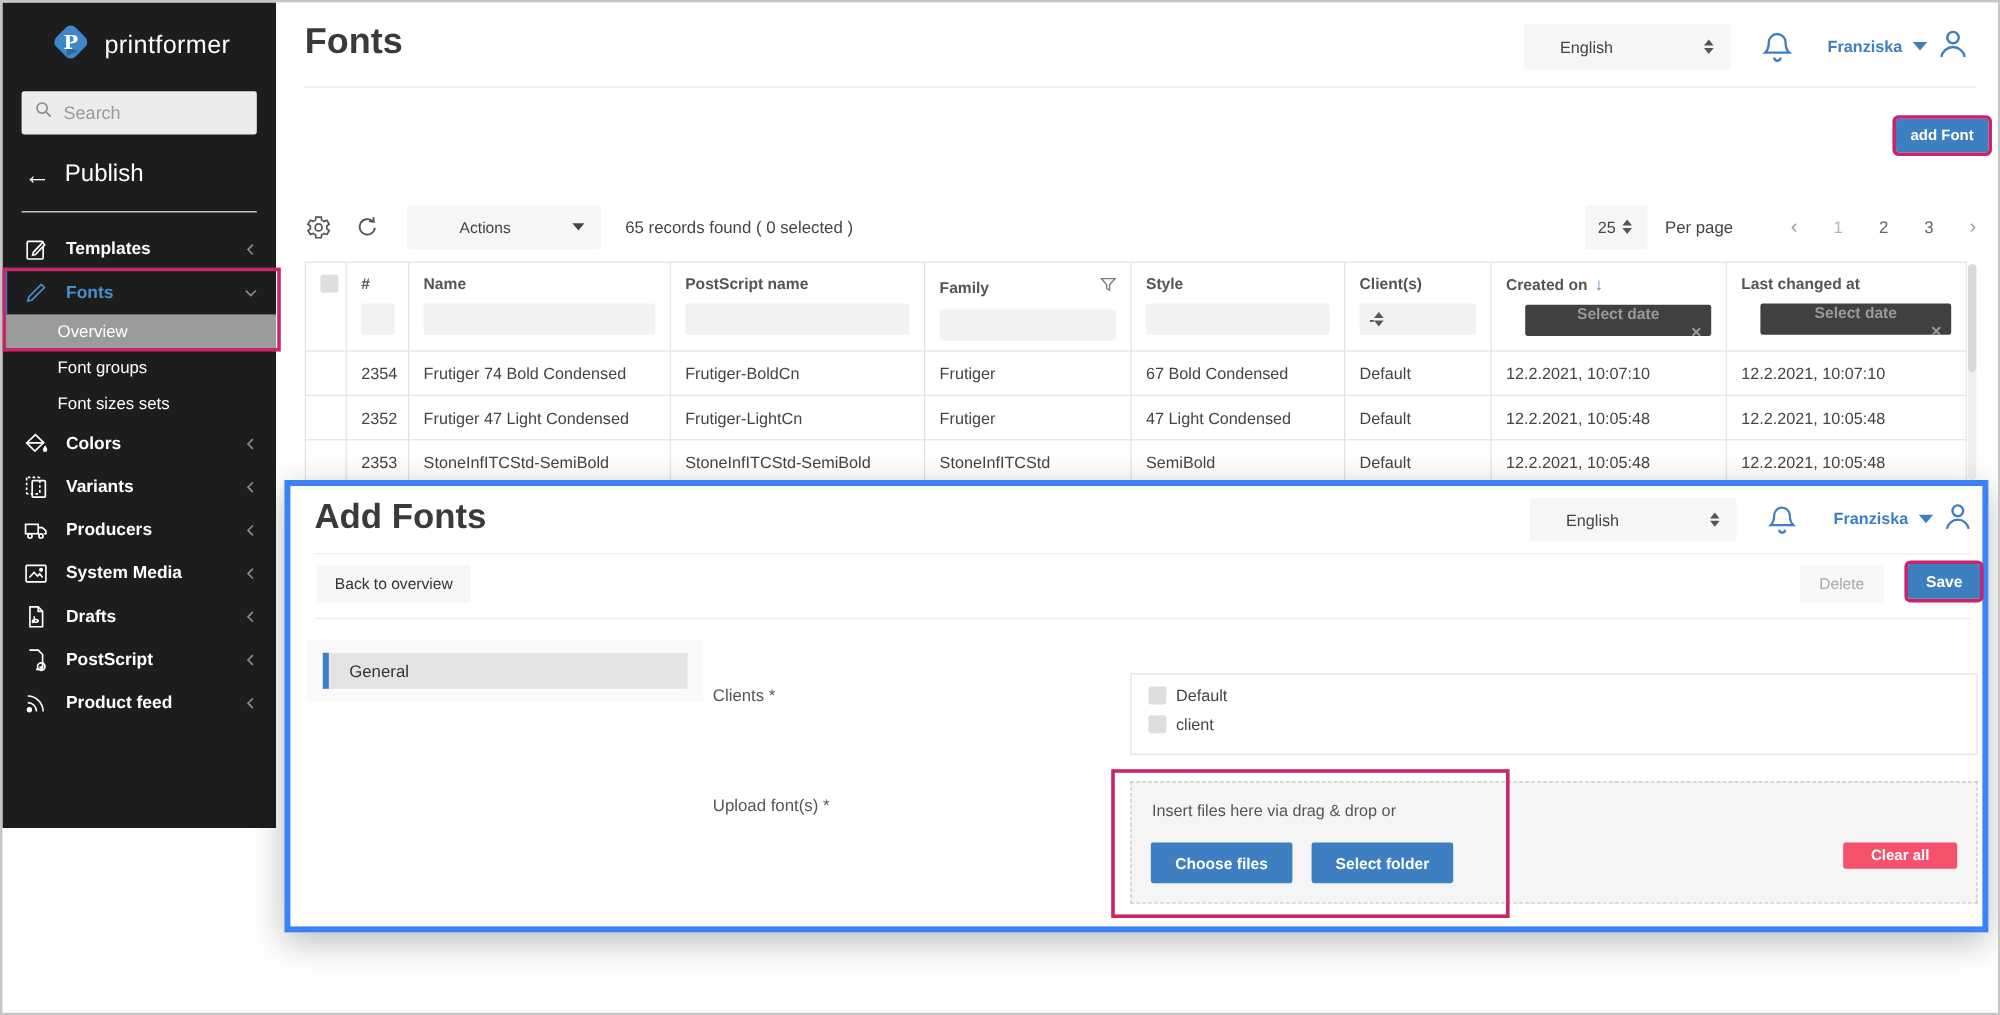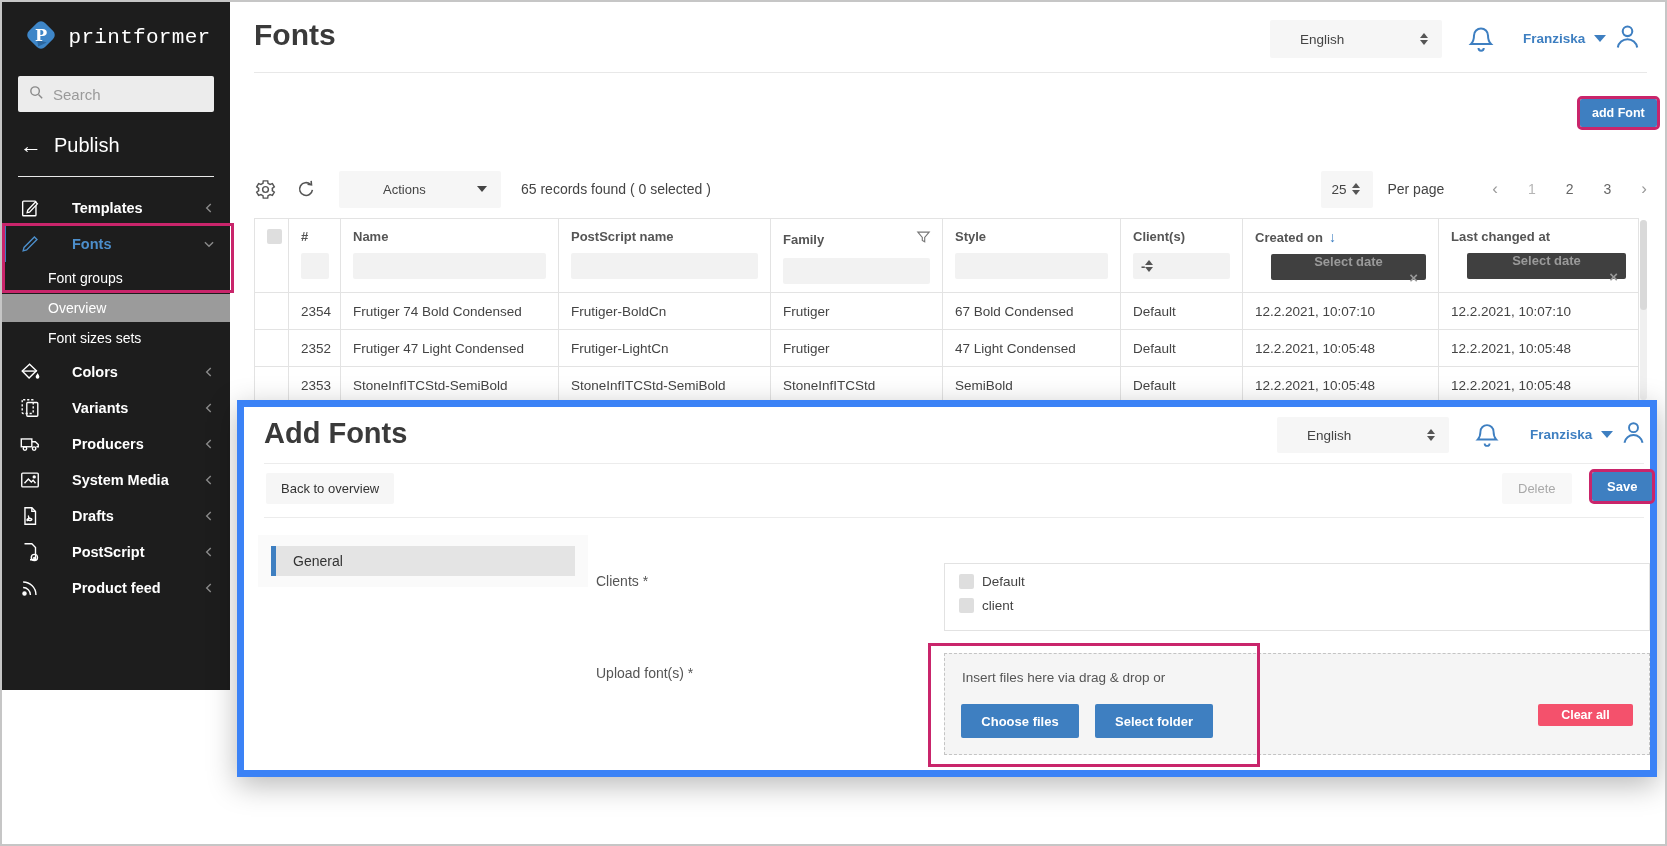--- a/index.html
+++ b/index.html
@@ -3,33 +3,33 @@
 <meta charset="utf-8">
 <style>
   * { margin:0; padding:0; box-sizing:border-box; }
   body { background:#eee; font-family:"Liberation Sans", sans-serif; }
   .frame { position:relative; width:1667px; height:846px; background:#fff;
            border:2px solid #c6c6c6; overflow:hidden; }
 
   
   .sidebar { position:absolute; left:0; top:0; width:228px; height:688px; background:#1d1d1d; color:#fff; }
   .logo { display:flex; align-items:center; justify-content:center; gap:9px; padding-top:14px; cursor:pointer; }
-  .logo-text { font-family:Liberation Mono, monospace; font-size:21px; letter-spacing:.3px; }
+  .logo-text { font-family:Liberation Sans, sans-serif; font-size:21px; letter-spacing:.3px; }
   .search { position:absolute; left:16px; top:74px; width:196px; height:36px; background:#ececec;
             border-radius:2px; display:flex; align-items:center; padding:0 10px; gap:8px; }
   .search svg { flex:0 0 auto; }
   .search input { border:none; outline:none; background:transparent; font-size:15px; color:#555; width:100%;
                   font-family:"Liberation Sans", sans-serif; }
   .search input::placeholder { color:#9a9a9a; }
   .publish { position:absolute; left:18px; top:132px; display:flex; align-items:center; gap:12px;
              font-size:20px; color:#fff; cursor:pointer; }
   .publish .arrow { font-size:22px; line-height:1; }
   .side-divider { position:absolute; left:16px; top:174px; width:196px; border:none; border-top:1px solid #e8e8e8; }
   nav.sidenav { position:absolute; left:0; top:188px; width:100%; }
-  .nav-item { display:flex; align-items:center; height:36px; padding:0 14px 0 16px; gap:30px;
+  .nav-item { display:flex; align-items:center; height:36px; padding:0 14px 0 16px; gap:13px;
               font-size:14.5px; font-weight:bold; color:#fff; cursor:pointer; position:relative; }
   .nav-item .icon { width:24px; display:flex; justify-content:center; color:#fff; }
   .nav-item .lbl { flex:1; }
   .nav-item .chev { color:#8a8a8a; display:flex; }
   .nav-item.active { color:#4c8ecb; }
   .nav-item.active .icon { color:#4c8ecb; }
   .nav-item.active::before { content:""; position:absolute; left:0; top:0; bottom:0; width:4px; background:#3e7fc1; }
   .nav-sub { display:flex; align-items:center; height:28px; padding-left:46px; font-size:14px; color:#fff;
              cursor:pointer; margin:2px 0; }
   .nav-sub.selected { background:#9b9b9b; margin:0; }
@@ -98,21 +98,21 @@
   .cb { width:15px; height:15px; background:#dedede; border-radius:2px; cursor:pointer; flex:0 0 auto; }
   table.grid td { height:37px; }
   .sort-arrow { color:#3e7fc1; font-size:14px; }
   .funnel { color:#777; cursor:pointer; margin-right:10px; }
   .scroll-strip { position:absolute; left:1638px; top:218px; width:7px; height:180px; background:#f0f0f0;
                   border-radius:4px; }
   .scroll-strip i { display:block; width:7px; height:90px; background:#d9d9d9; border-radius:4px; }
 
   
   .modal { position:absolute; left:235px; top:398px; width:1420px; height:377px; background:#fff;
-           border:7px solid #3b82f6; box-shadow:0 8px 28px rgba(0,0,0,.28); z-index:10; }
+           border:5px solid #3b82f6; box-shadow:0 8px 28px rgba(0,0,0,.28); z-index:10; }
   .modal-title { position:absolute; left:20px; top:10px; font-size:29px; color:#3a3a3a; }
   .lang-select.modal-pos { left:1033px; top:10px; height:36px; }
   .bell.modal-pos { left:1229px; top:13px; }
   .username.modal-pos { left:1286px; top:20px; }
   .user-caret.modal-pos { left:1357px; top:24px; }
   .person.modal-pos { left:1375px; top:11px; }
   .m-div1 { position:absolute; left:20px; top:56px; width:1380px; height:1px; background:#ececec; }
   .m-div2 { position:absolute; left:20px; top:110px; width:1380px; height:1px; background:#ececec; }
   .back-btn { position:absolute; left:22px; top:66px; background:#f6f6f6; border:none; border-radius:2px;
               font-size:13px; color:#333; padding:8px 15px; cursor:pointer; font-family:"Liberation Sans", sans-serif; }
@@ -192,22 +192,22 @@
               <path d="M4.5 19.5l1-3.8L16.8 4.4l2.8 2.8L8.3 18.5l-3.8 1z"></path>
             </svg>
           </span>
           <span class="lbl">Fonts</span>
           <span class="chev">
             <svg width="14" height="14" viewBox="0 0 24 24" fill="none" stroke="currentColor" stroke-width="2.4">
               <path d="M5 9l7 7 7-7"></path>
             </svg>
           </span>
         </div>
+        <div class="nav-sub selected">Overview</div>
         <div class="nav-sub">Font groups</div>
-        <div class="nav-sub selected">Overview</div>
         <div class="nav-sub">Font sizes sets</div>
         <div class="nav-item">
           <span class="icon">
             <svg width="22" height="22" viewBox="0 0 24 24" fill="none" stroke="currentColor" stroke-width="1.5">
               <path d="M11.5 3.5L3.5 11l7.5 7.5 8-7.8z"></path>
               <path d="M3.5 11h15.8"></path>
               <path d="M20.3 14.5c.6 1 1.2 2 1.2 2.8a1.3 1.3 0 0 1-2.6 0c0-.8.7-1.8 1.4-2.8z" fill="currentColor"></path>
             </svg>
           </span>
           <span class="lbl">Colors</span>

